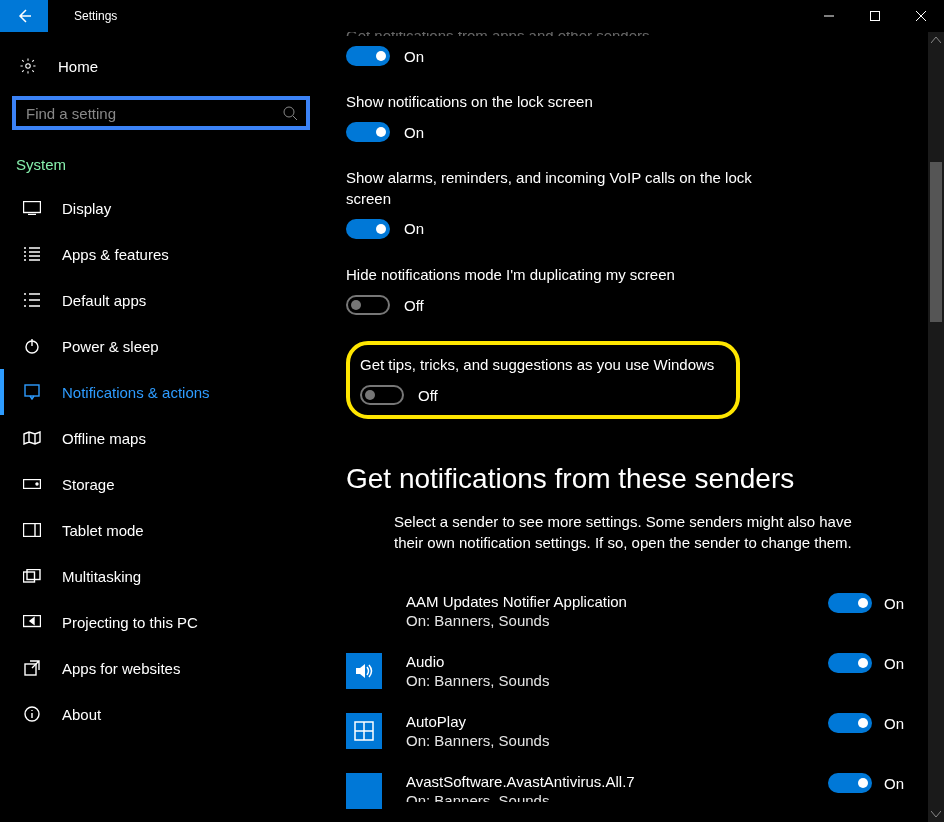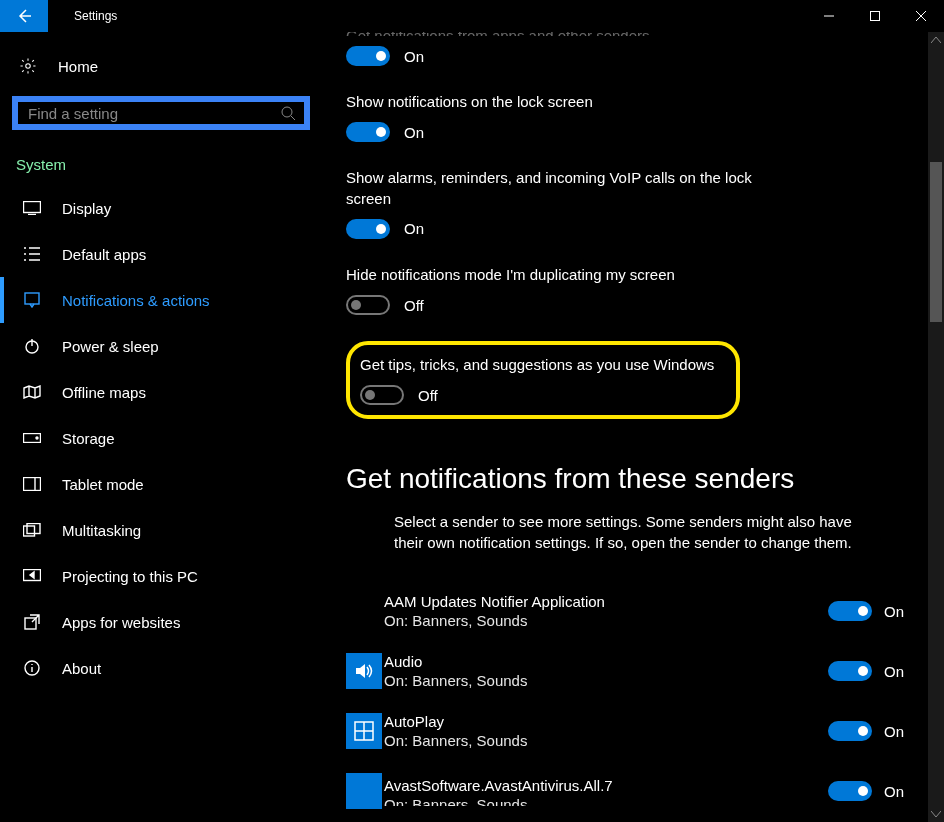--- a/index.html
+++ b/index.html
@@ -35,21 +35,21 @@
 }
 .home-row {
   display: flex; align-items: center;
   padding: 10px 0 10px 18px;
   font-size: 15px;
 }
 .home-row .icon-slot { width: 20px; height: 20px; margin-right: 20px; display:flex; align-items:center; justify-content:center;}
 .search-box {
   margin: 10px 12px 0 12px;
   height: 34px;
-  border: 6px solid #3b82f6;
+  border: 4px solid #3b82f6;
   display: flex; align-items: center;
   padding: 0 8px 0 10px;
 }
 .search-input {
   flex: 1; background: transparent; border: none; outline: none;
   color: #fff; font-size: 15px;
 }
 .search-input::placeholder { color: #888; }
 .group-label { color: #86efac; font-size: 15px; padding: 26px 0 12px 16px; }
 .nav-item {
@@ -94,23 +94,23 @@
   margin-bottom: 26px;
 }
 
 .section-heading {
   font-size: 28px; font-weight: 300;
   margin: 18px 0 16px 0;
 }
 .section-desc { font-size: 15px; line-height: 1.4; margin-bottom: 28px; max-width: 470px; margin-left: 48px;}
 
 .sender-item {
-  display: flex; align-items: center;
+  display: flex; align-items: flex-start;
   padding: 12px 0;
-  gap: 2px;
+  gap: 24px;
 }
 .sender-icon {
   width: 36px; height: 36px;
   background: #0078d7;
   display: flex; align-items: center; justify-content: center;
   flex-shrink: 0;
 }
 .sender-icon.blank { background: transparent; }
 .sender-text { flex: 1; }
 .sender-name { font-size: 15px; }
@@ -190,42 +190,50 @@
           <svg width="18" height="14" viewBox="0 0 18 14">
             <rect x="0.5" y="0.5" width="17" height="11"></rect>
             <path d="M5 13.5 H13"></path>
           </svg>
         </span>
       <span>Display</span>
     </div>
     <div class="nav-item">
       <span class="icon-slot">
           <svg width="16" height="14" viewBox="0 0 16 14">
+            <path d="M0 1h2M5 1h11M0 5h2M5 5h11M0 9h2M5 9h11M0 13h2M5 13h11"></path>
+          </svg>
+        </span>
+      <span>Apps &amp; features</span>
+    </div>
+    <div class="nav-item">
+      <span class="icon-slot">
+          <svg width="16" height="14" viewBox="0 0 16 14">
             <path d="M0 1h2M5 1h11M0 7h2M5 7h11M0 13h2M5 13h11"></path>
           </svg>
         </span>
       <span>Default apps</span>
+    </div>
+    <div class="nav-item">
+      <span class="icon-slot">
+          <svg width="16" height="16" viewBox="0 0 16 16">
+            <circle cx="8" cy="9" r="6"></circle>
+            <path d="M8 1 V8"></path>
+          </svg>
+        </span>
+      <span>Power &amp; sleep</span>
     </div>
     <div class="nav-item active">
       <span class="icon-slot">
           <svg width="16" height="16" viewBox="0 0 16 16">
             <rect x="1" y="1" width="14" height="11"></rect>
             <path d="M6 12 L8 15 L10 12"></path>
           </svg>
         </span>
       <span>Notifications &amp; actions</span>
-    </div>
-    <div class="nav-item">
-      <span class="icon-slot">
-          <svg width="16" height="16" viewBox="0 0 16 16">
-            <circle cx="8" cy="9" r="6"></circle>
-            <path d="M8 1 V8"></path>
-          </svg>
-        </span>
-      <span>Power &amp; sleep</span>
     </div>
     <div class="nav-item">
       <span class="icon-slot">
           <svg width="18" height="14" viewBox="0 0 18 14">
             <path d="M1 3 L6 1 L12 3 L17 1 V11 L12 13 L6 11 L1 13 Z M6 1 V11 M12 3 V13"></path>
           </svg>
         </span>
       <span>Offline maps</span>
     </div>
     <div class="nav-item">

